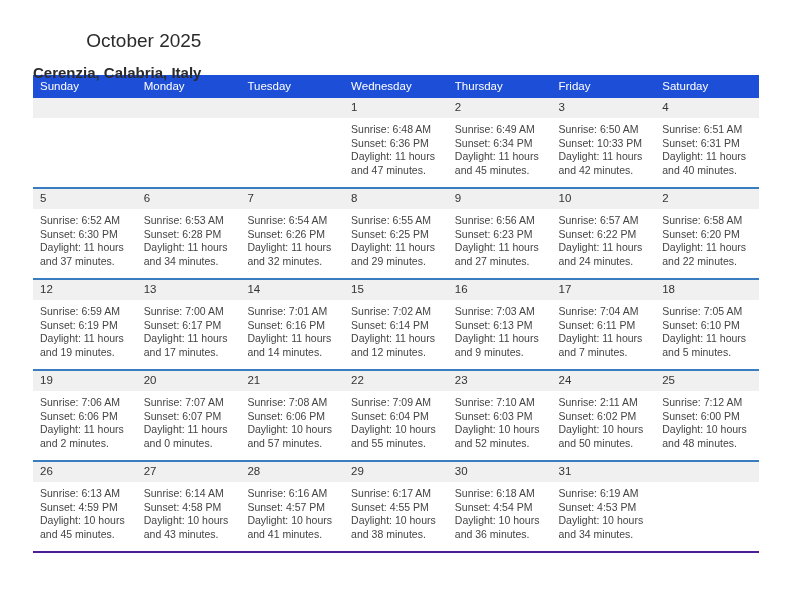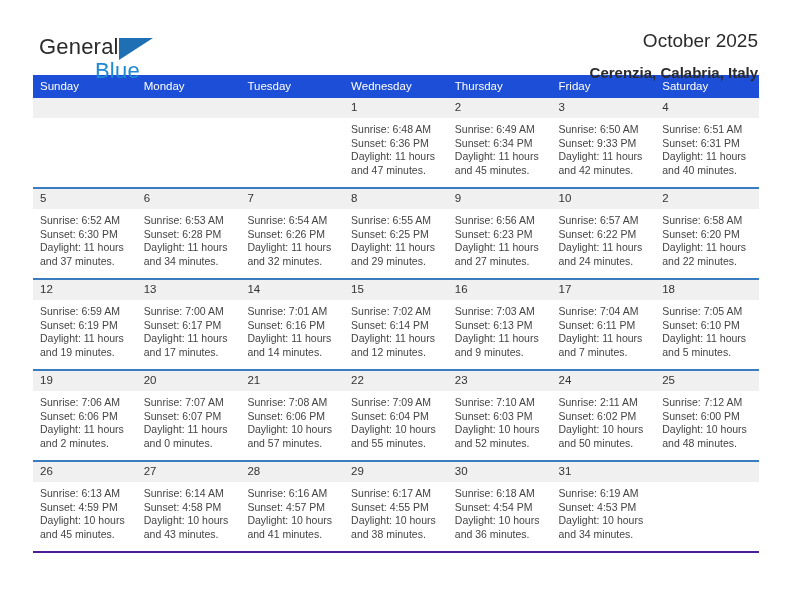--- a/index.html
+++ b/index.html
@@ -129,25 +129,20 @@
   .info div {
     white-space: nowrap;
   }
 </style>
 </head>
 <body>
 
 <div class="page">
 
   <div class="header">
-    <div class="brand">
-      <span class="brand-general">General</span>
-      <span class="brand-tri"></span>
-      <span class="brand-blue">Blue</span>
-    </div>
     <div class="titles">
       <h1 class="cal-title">October 2025</h1>
       <h2 class="cal-subtitle">Cerenzia, Calabria, Italy</h2>
     </div>
   </div>
 
   <table class="calendar">
     <thead>
       <tr>
         <th>Sunday</th>
@@ -203,21 +198,21 @@
               <div>Sunrise: 6:49 AM</div>
               <div>Sunset: 6:34 PM</div>
               <div>Daylight: 11 hours</div>
               <div>and 45 minutes.</div>
             </div>
           </td>
           <td>
             <div class="daynum">3</div>
             <div class="info">
               <div>Sunrise: 6:50 AM</div>
-              <div>Sunset: 9:33 PM</div>
+              <div>Sunset: 10:33 PM</div>
               <div>Daylight: 11 hours</div>
               <div>and 42 minutes.</div>
             </div>
           </td>
           <td>
             <div class="daynum">4</div>
             <div class="info">
               <div>Sunrise: 6:51 AM</div>
               <div>Sunset: 6:31 PM</div>
               <div>Daylight: 11 hours</div>

